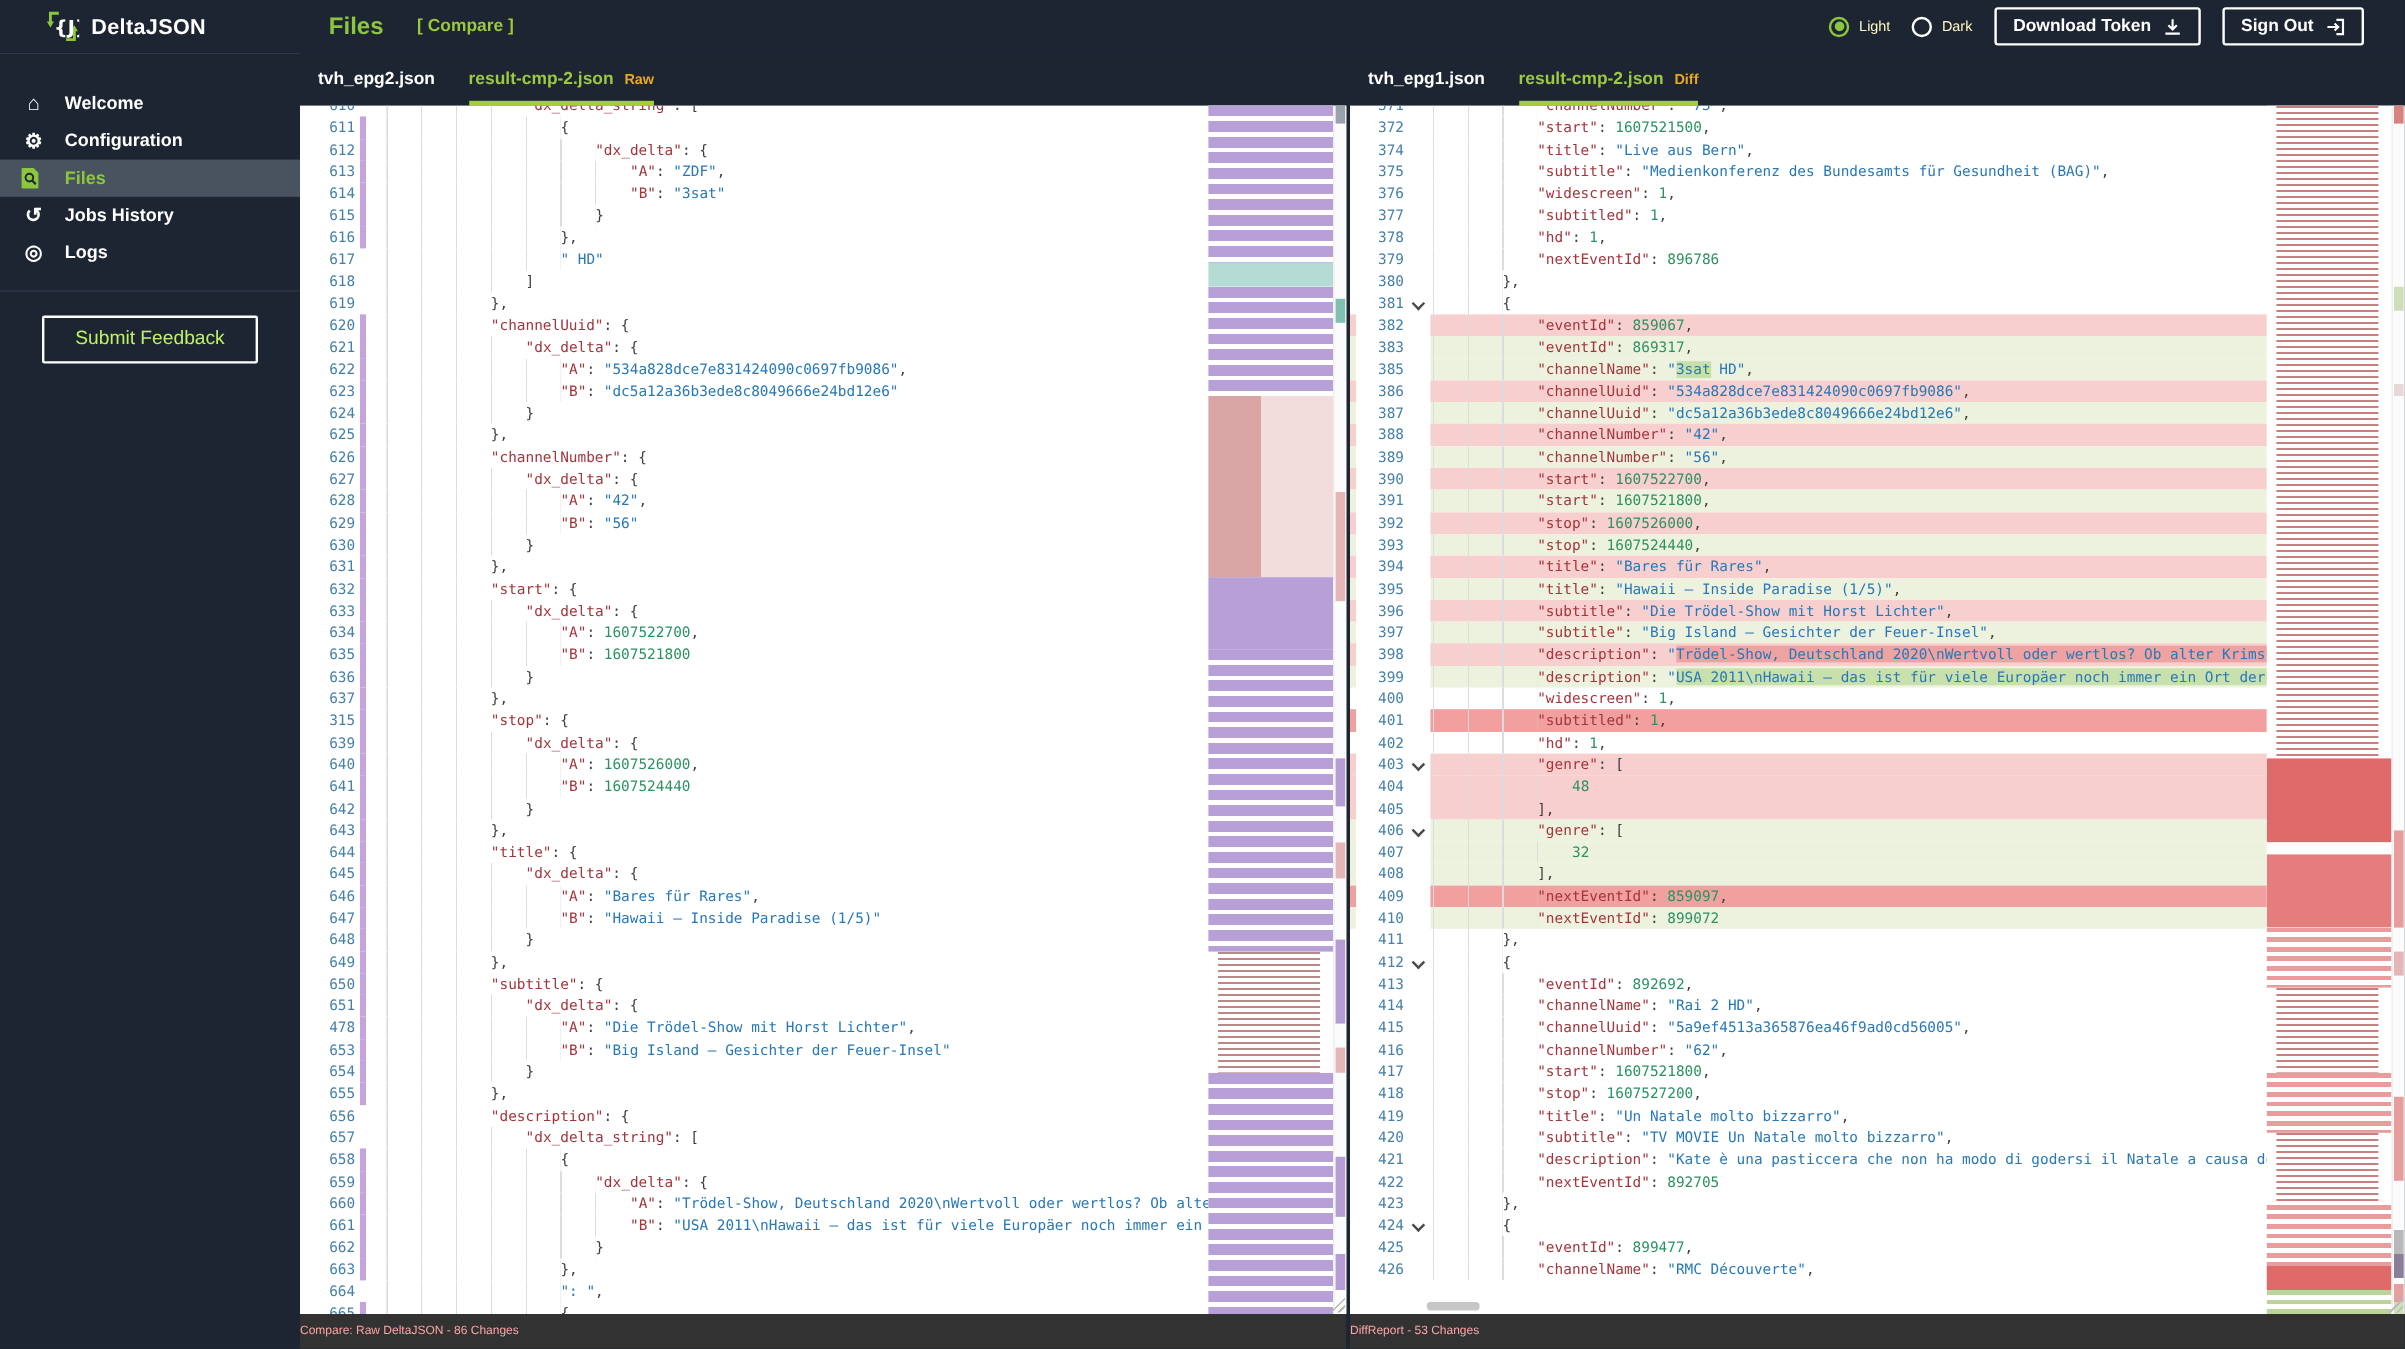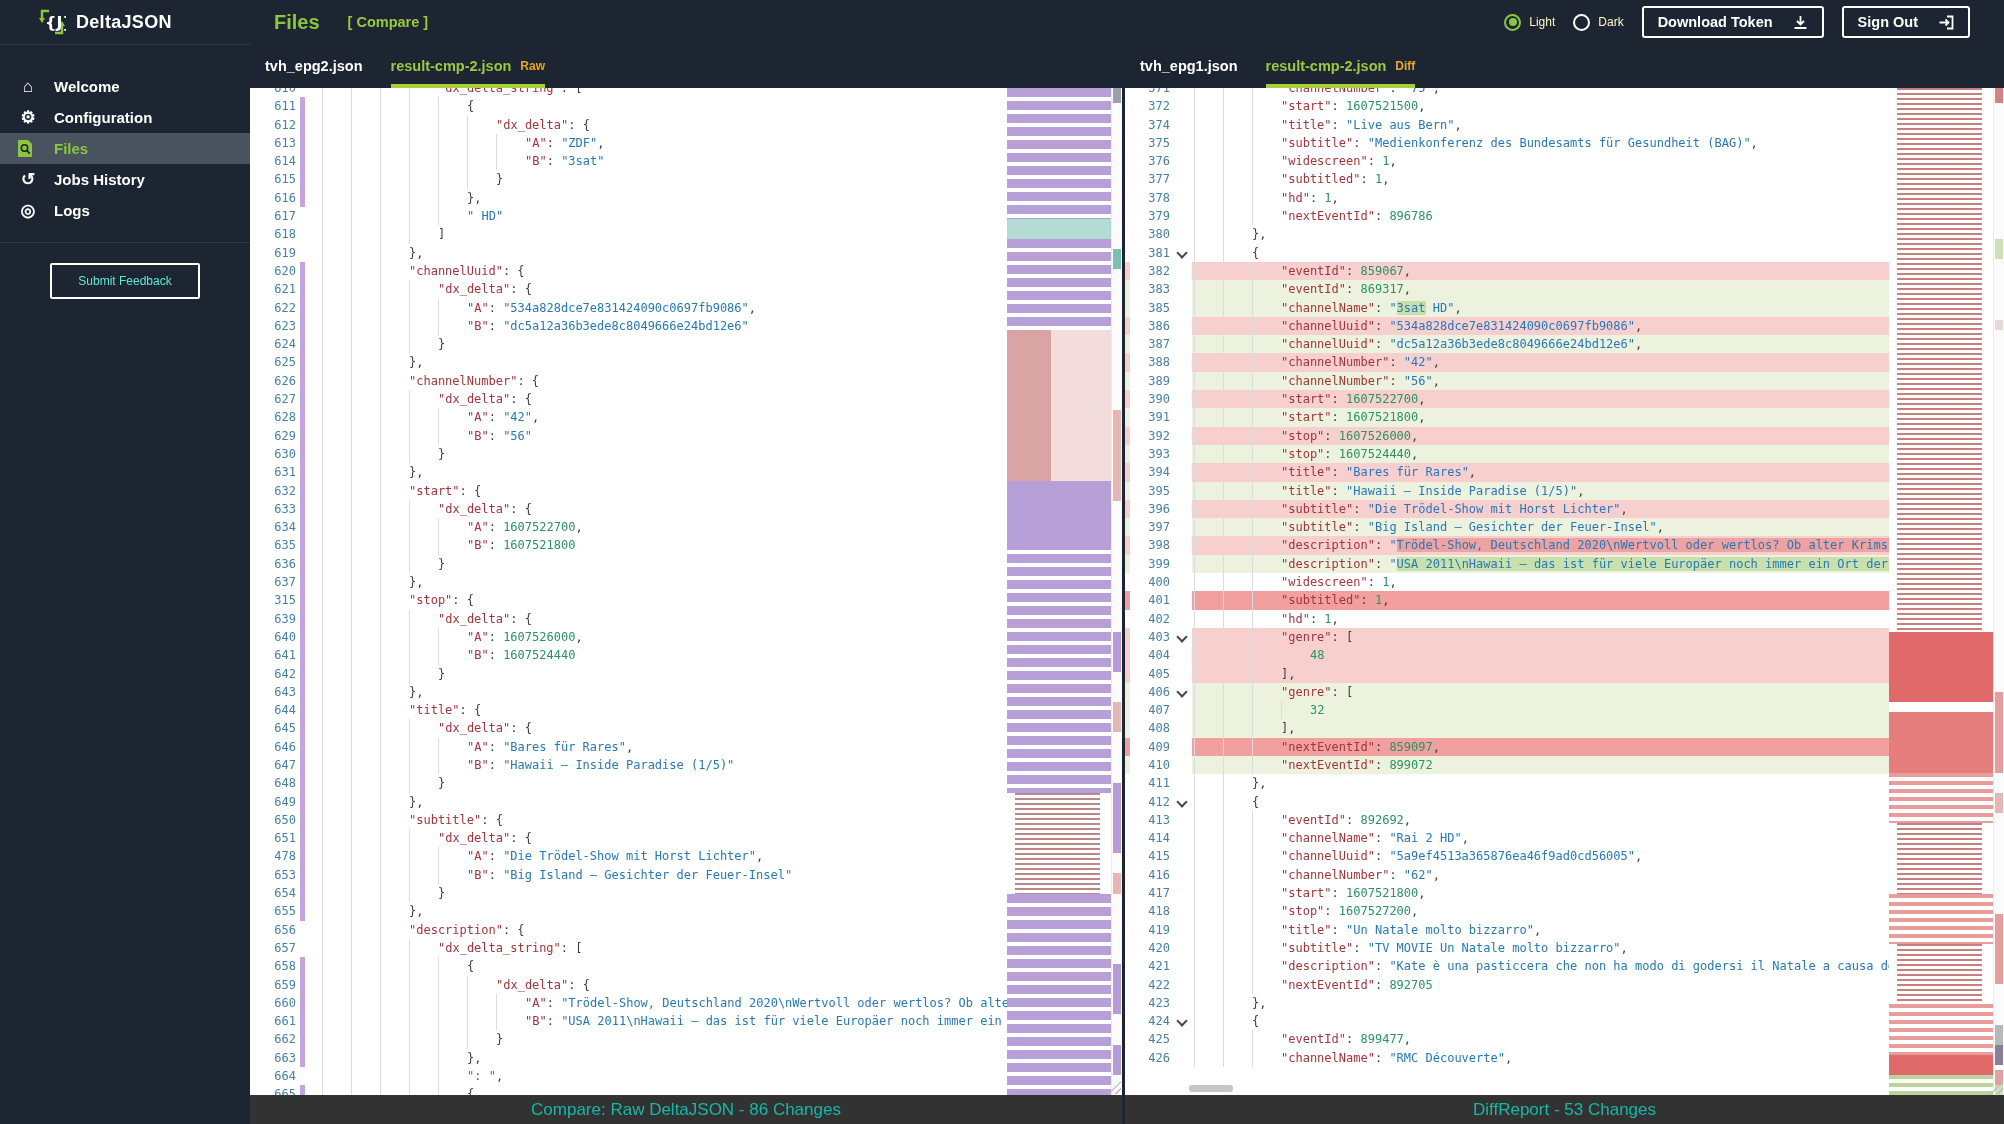--- a/index.html
+++ b/index.html
@@ -8,28 +8,28 @@
   .topbar{position:absolute;left:0;top:0;width:2004px;height:44px;display:flex;align-items:center;background:#1d2533;z-index:5}
   .brand{width:250px;flex:none;display:flex;align-items:center;gap:10px;padding-left:38px;box-sizing:border-box}
   .brand-name{color:#fff;font-size:18px;font-weight:bold;letter-spacing:.3px}
   .page-title{color:#8cc63e;font-size:20px;font-weight:bold;margin-left:24px}
   .compare-link{color:#9aca3c;font-size:14.5px;font-weight:600;margin-left:28px}
   .top-right{margin-left:auto;display:flex;align-items:center;gap:18px;padding-right:34px}
   .radio{display:flex;align-items:center;gap:8px;color:#fef9c3;font-size:12px;cursor:pointer}
   .rdot{width:17px;height:17px;border-radius:50%;border:2px solid #fff;box-sizing:border-box;position:relative}
   .radio.sel .rdot{border-color:#8cc63e}
   .radio.sel .rdot::after{content:"";position:absolute;inset:2.5px;border-radius:50%;background:#8cc63e}
-  .tbtn{display:flex;align-items:center;gap:20px;border:2px solid #fff;background:transparent;color:#fff;font-family:inherit;font-size:14.5px;font-weight:600;padding:6px 14px;border-radius:3px;cursor:pointer}
+  .tbtn{display:flex;align-items:center;gap:10px;border:2px solid #fff;background:transparent;color:#fff;font-family:inherit;font-size:14.5px;font-weight:600;padding:6px 14px;border-radius:3px;cursor:pointer}
   
   .sidebar{position:absolute;left:0;top:44px;width:250px;bottom:0;background:#1d2533;border-top:1px solid #2e3947;box-sizing:border-box;padding-top:26px}
   .sitem{height:31px;display:flex;align-items:center;gap:15px;padding-left:17px;color:#fff;font-size:15px;font-weight:600;cursor:pointer}
   .sitem .icn{width:22px;text-align:center;font-size:17px;line-height:1;color:#fff}
   .sitem.active{background:#49525f;color:#8cc63e}
   .fbwrap{border-top:1px solid #2e3947;margin-top:16px;padding:20px 0;display:flex;justify-content:center}
-  .fbtn{border:2px solid #fff;background:transparent;color:#5eead4;font-family:inherit;font-size:12px;padding:9px 26px;border-radius:2px;cursor:pointer}
+  .fbtn{border:2px solid #fff;background:transparent;color:#bef264;font-family:inherit;font-size:16px;padding:9px 26px;border-radius:2px;cursor:pointer}
   
   .main{position:absolute;left:250px;top:44px;right:0;bottom:0;display:flex;background:#1d2533}
   .panel{display:flex;flex-direction:column;min-width:0}
   .panel.left{width:872px;flex:none}
   .panel.right{flex:1}
   .panel-divider{width:3px;flex:none;background:#1d2533}
   .tabbar{height:44px;flex:none;background:#1d2533;display:flex;align-items:stretch;gap:28px;padding-left:15px}
   .tab{display:flex;align-items:center;gap:9px;color:#fff;font-size:14.5px;font-weight:600;border-bottom:4px solid transparent;padding-top:4px;cursor:pointer;white-space:nowrap}
   .tab.active{color:#9cc93f;border-bottom-color:#a6ce39}
   .badge{color:#e9a820;font-size:12px;font-weight:bold}
@@ -49,21 +49,21 @@
   .content{flex:1;min-width:0;overflow:hidden;padding-left:10px}
   .panel.right .content{padding-left:2px}
   .bgr{background:#f8cfcf}.bgg{background:#edf2df}.bgR{background:#f19f9f}
   .indent{display:inline-block;height:18.31px;vertical-align:top;background-image:repeating-linear-gradient(to right,#dcdcdc 0,#dcdcdc 1px,transparent 1px,transparent 29px)}
   .tk{color:#a3353c}.ts{color:#2878b8}.tn{color:#2b9262}.tp{color:#3d3d3d}
   .hlr{background:#efa2a2}.hlg{background:#c8e0ac}
   .minimap{width:104px;flex:none;background:#fff;display:flex;flex-direction:column;cursor:pointer}
   .mseg{width:100%}
   .ruler{width:11px;flex:none;background:#fbfbfb;border-left:1px solid #ececec;position:relative;box-sizing:border-box}
   .rmark{position:absolute;left:1px;right:1px}
-  .statusbar{height:29px;flex:none;background:#323232;color:#14b8a6;font-size:17px;display:flex;align-items:center;justify-content:center}
+  .statusbar{height:29px;flex:none;background:#323232;color:#fca5a5;font-size:10px;display:flex;align-items:center;}
   .hthumb{position:absolute;left:64px;bottom:3px;width:44px;height:7px;background:#c6c6c6;border-radius:3px;cursor:pointer}
   .grip{position:absolute;right:1px;bottom:1px;width:13px;height:13px;background:repeating-linear-gradient(135deg,#b9b9b9 0,#b9b9b9 1.5px,transparent 1.5px,transparent 4.5px);clip-path:polygon(100% 0,100% 100%,0 100%)}
   svg{display:block}
 </style>
 </head>
 <body>
 
 <header class="topbar">
   <div class="brand">
     <span>

